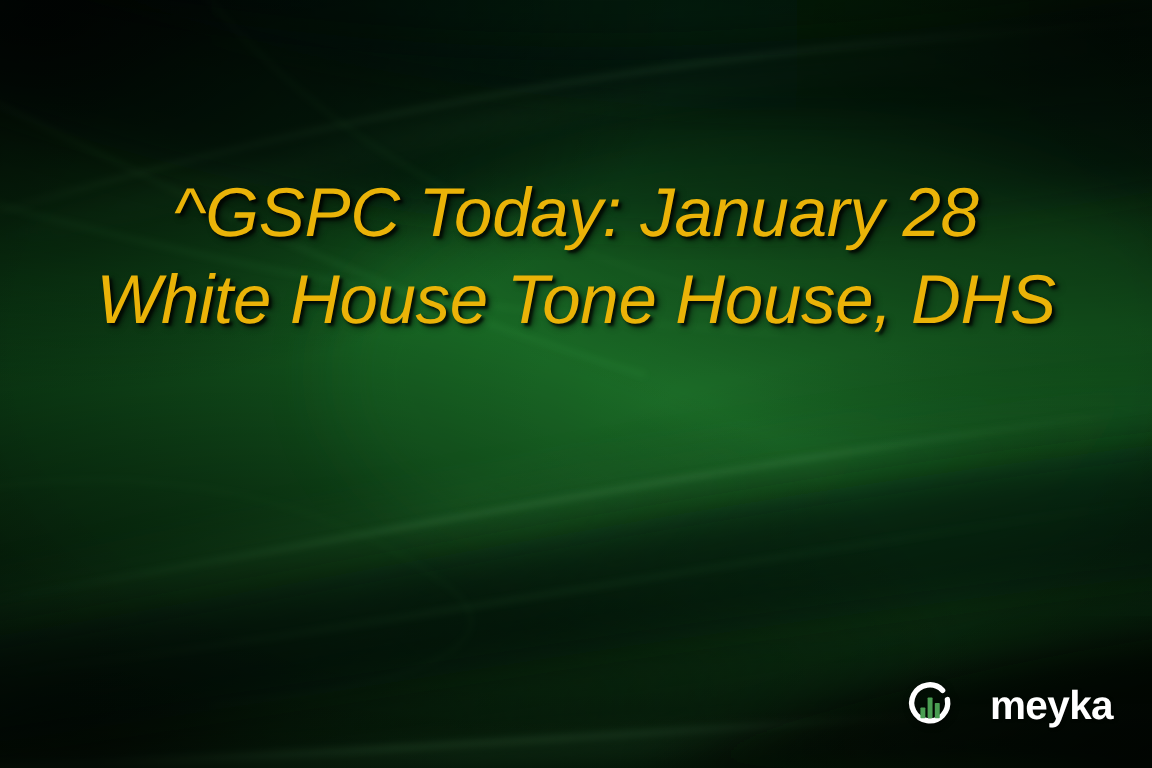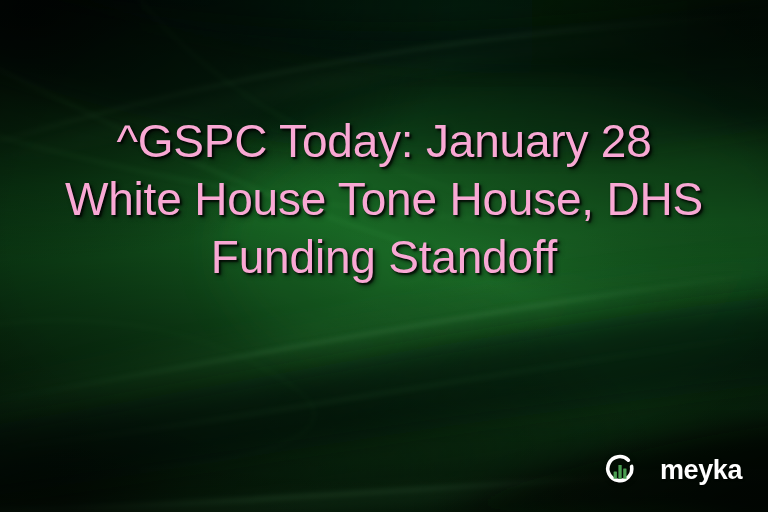--- a/index.html
+++ b/index.html
@@ -50,29 +50,30 @@
     position: absolute;
     left: 0;
     right: 0;
     top: 112px;
     text-align: center;
     padding: 0 26px;
     box-sizing: border-box;
   }
   .title-line {
     display: block;
-    color: #f9a8d4;
+    color: #eab308;
     font-size: 46px;
     line-height: 58px;
     font-weight: 400;
     letter-spacing: -0.2px;
     text-shadow:
       2px 2px 2px rgba(0,0,0,0.78),
       3px 3px 5px rgba(0,0,0,0.45);
     white-space: nowrap;
+    font-style: italic;
   }
 
   
   .logo {
     position: absolute;
     right: 26px;
     bottom: 25px;
     display: flex;
     align-items: center;
     gap: 23px;
@@ -162,21 +163,20 @@
 
     <path d="M -40 330 C 120 300, 240 344, 300 392 C 350 432, 260 462, 140 470" stroke="#3b9c48" stroke-width="1.6" fill="none" opacity="0.18" filter="url(#soft3)"></path>
   </svg>
 
   <div class="bg-dark-corners"></div>
   <div class="bg-vignette"></div>
 
   <div class="title-block">
     <span class="title-line">^GSPC Today: January 28</span>
     <span class="title-line">White House Tone House, DHS</span>
-    <span class="title-line">Funding Standoff</span>
   </div>
 
   <div class="logo">
     <svg class="logo-mark" viewBox="0 0 34 34">
 
       <path d="M 25.4 7.2 A 12 12 0 1 0 28.6 13.4" fill="none" stroke="#ffffff" stroke-width="3.6" stroke-linecap="round"></path>
 
       <rect x="10.6" y="18.6" width="3.3" height="7.2" rx="0.5" fill="#4a9e52"></rect>
       <rect x="15.4" y="12.0" width="3.3" height="13.8" rx="0.5" fill="#4a9e52"></rect>
       <rect x="20.2" y="15.6" width="3.3" height="10.2" rx="0.5" fill="#4a9e52"></rect>

